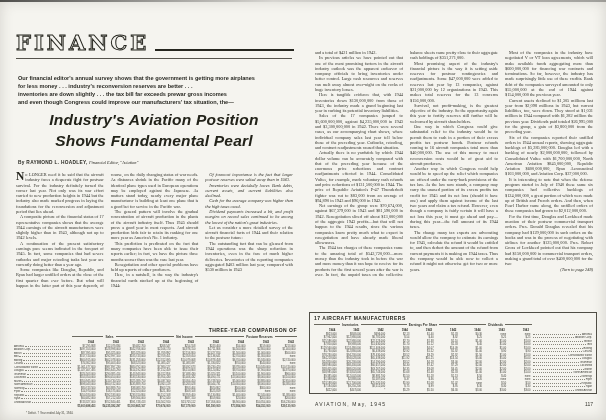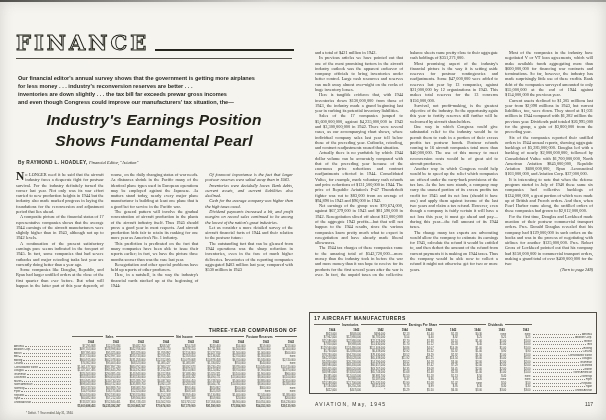--- a/index.html
+++ b/index.html
@@ -97,21 +97,21 @@
   <div class="masthead-subrule"></div>
 
   <div class="intro" id="intro">
       <div class="intro-line">Our financial editor's annual survey shows that the government is getting more airplanes</div>
       <div class="intro-line">for less money . . . industry's reconversion reserves are better . . .</div>
       <div class="intro-line">inventories are down slightly . . . the tax bill far exceeds prewar gross incomes</div>
       <div class="intro-line">and even though Congress could improve our manufacturers' tax situation, the—</div>
     </div>
 
   <h1 class="title">
-    <span>Industry's Earnings Position</span><br>
+    <span>Industry's Aviation Position</span><br>
     <span>Shows Fundamental Pearl</span>
   </h1>
 
   <div class="byline">
     <span class="by-bold">By RAYMOND L. HOADLEY,</span>
     <span class="by-ital">Financial Editor, "Aviation"</span>
   </div>
 
   <div class="cols cols-left" id="leftcols">
       <p class="para nodent"><span class="dropcap">N</span>o LONGER need it be said that the aircraft industry faces a desperate fight for postwar survival. For the industry definitely turned the corner last year. Not only was its war effort carried to new production heights in 1944 but the industry also made marked progress in laying the foundations for the reconversion and adjustment period that lies ahead.</p>

